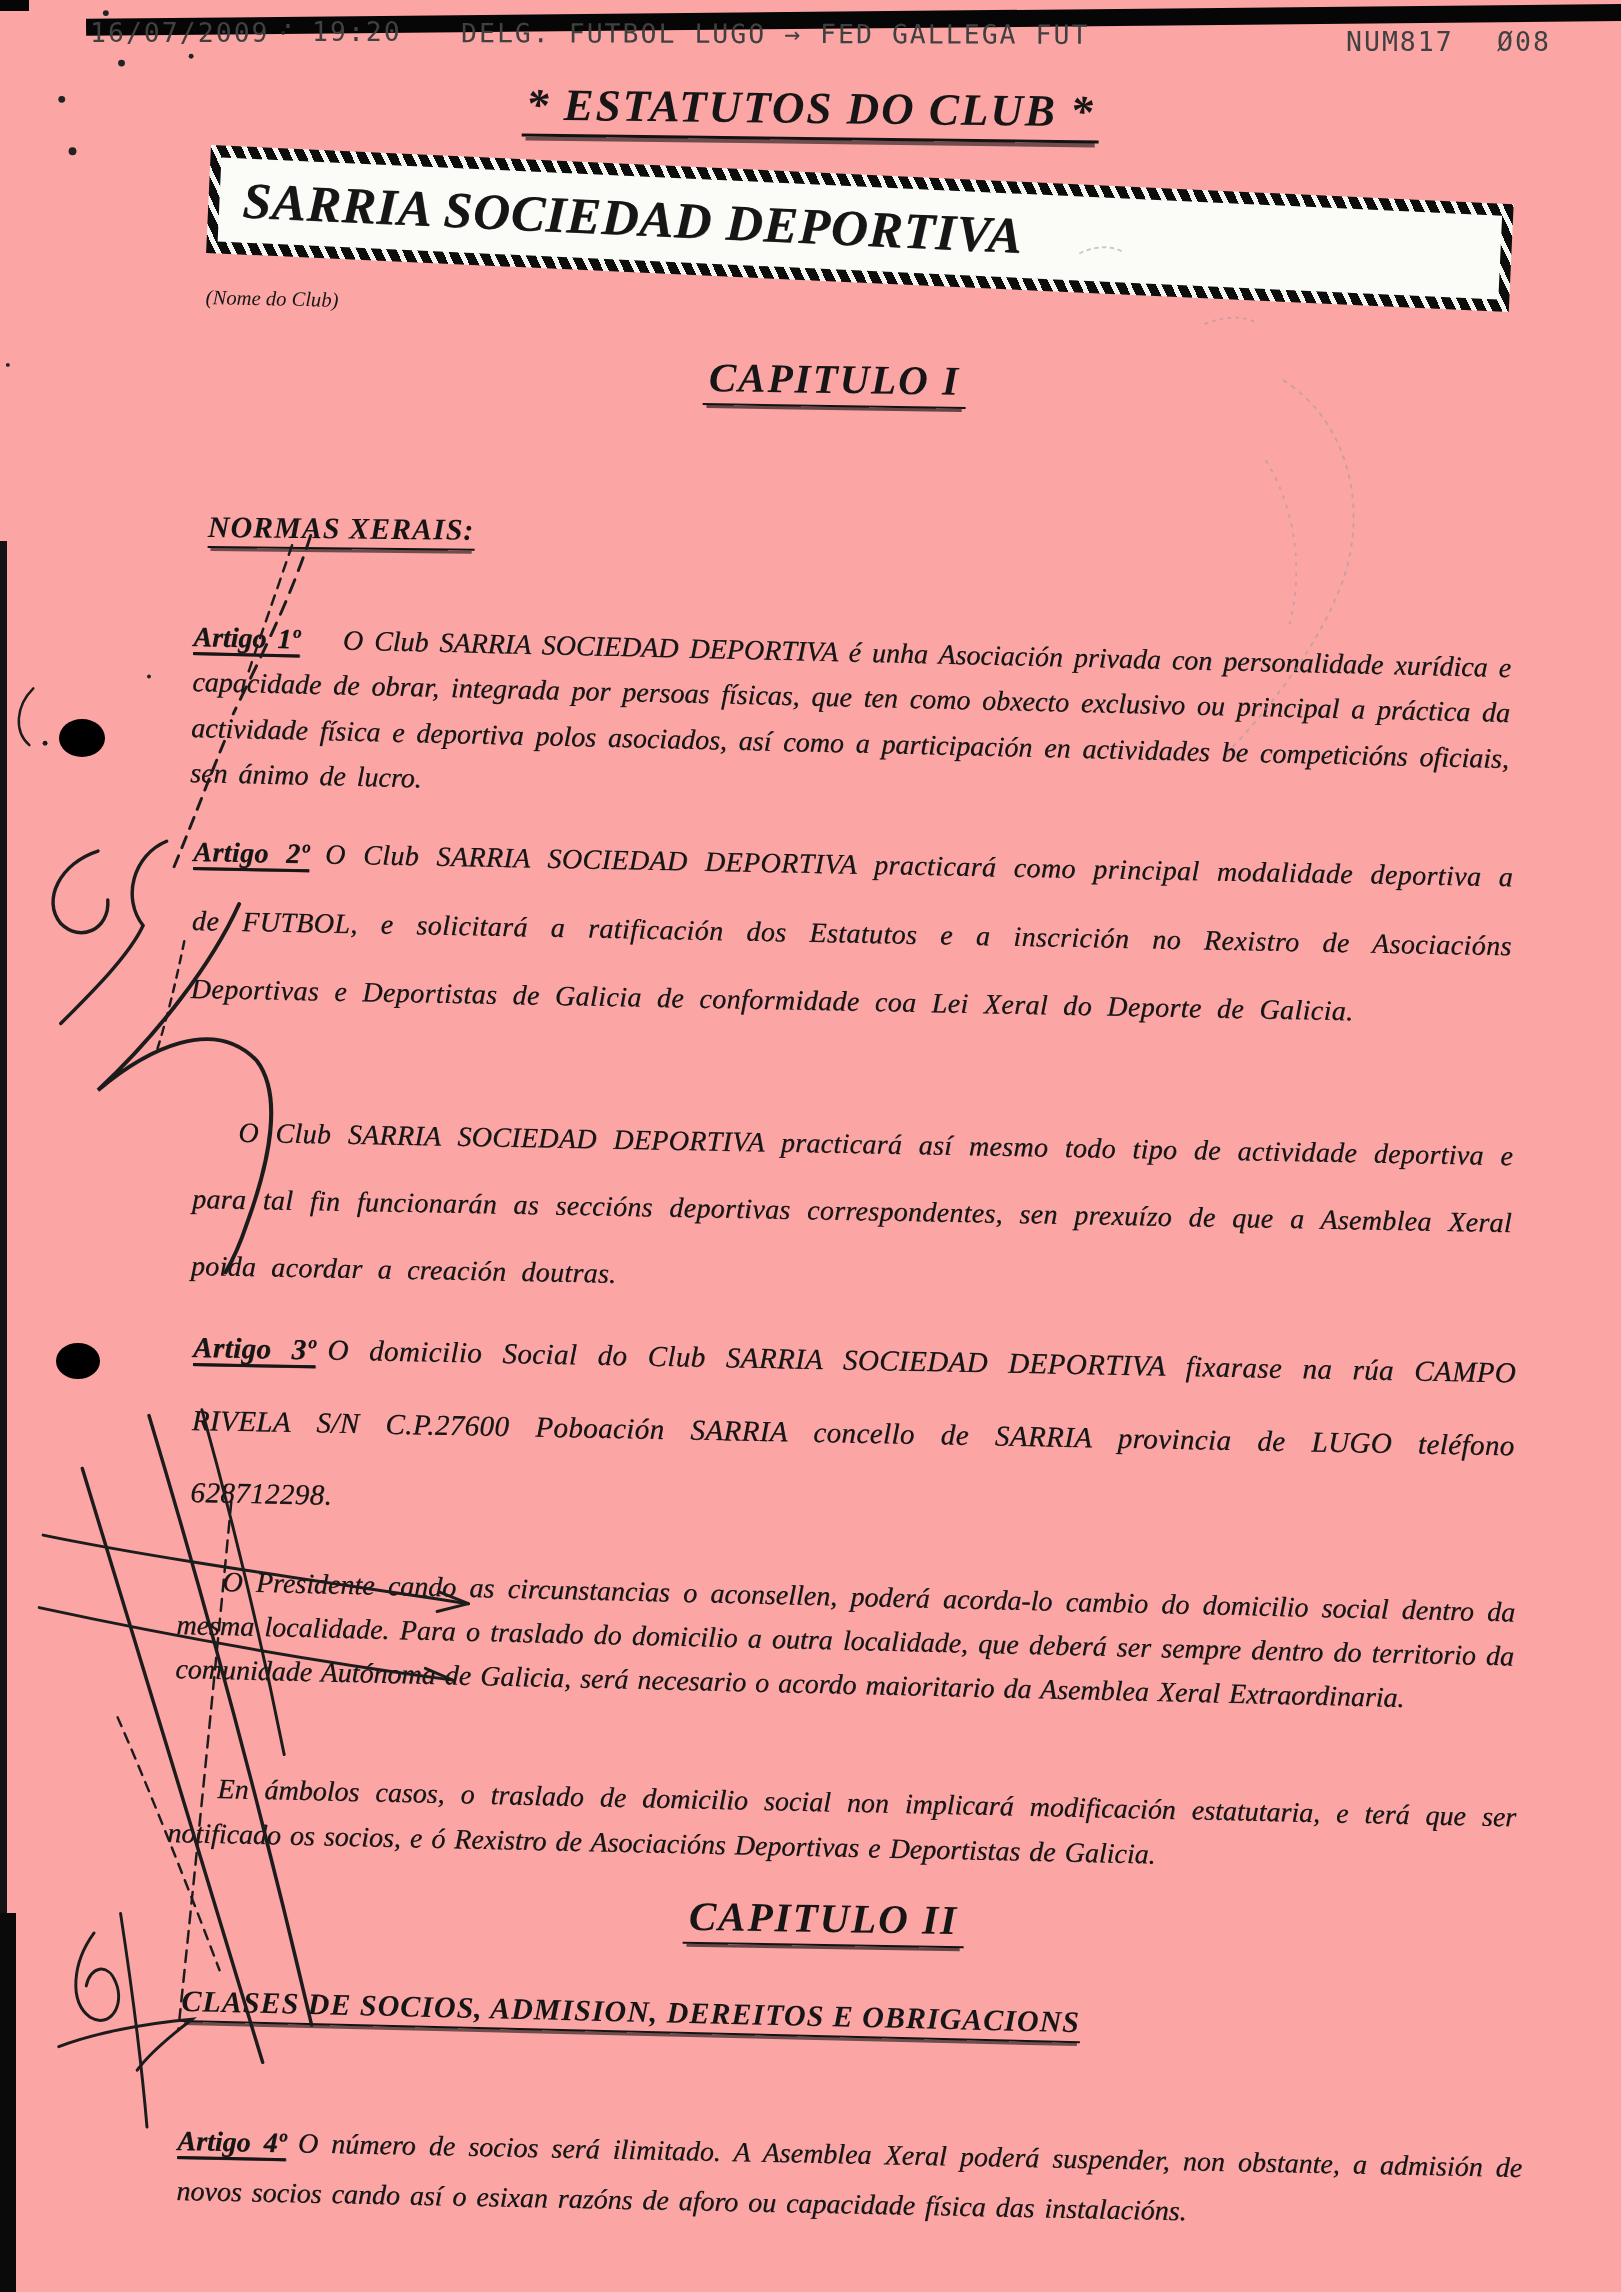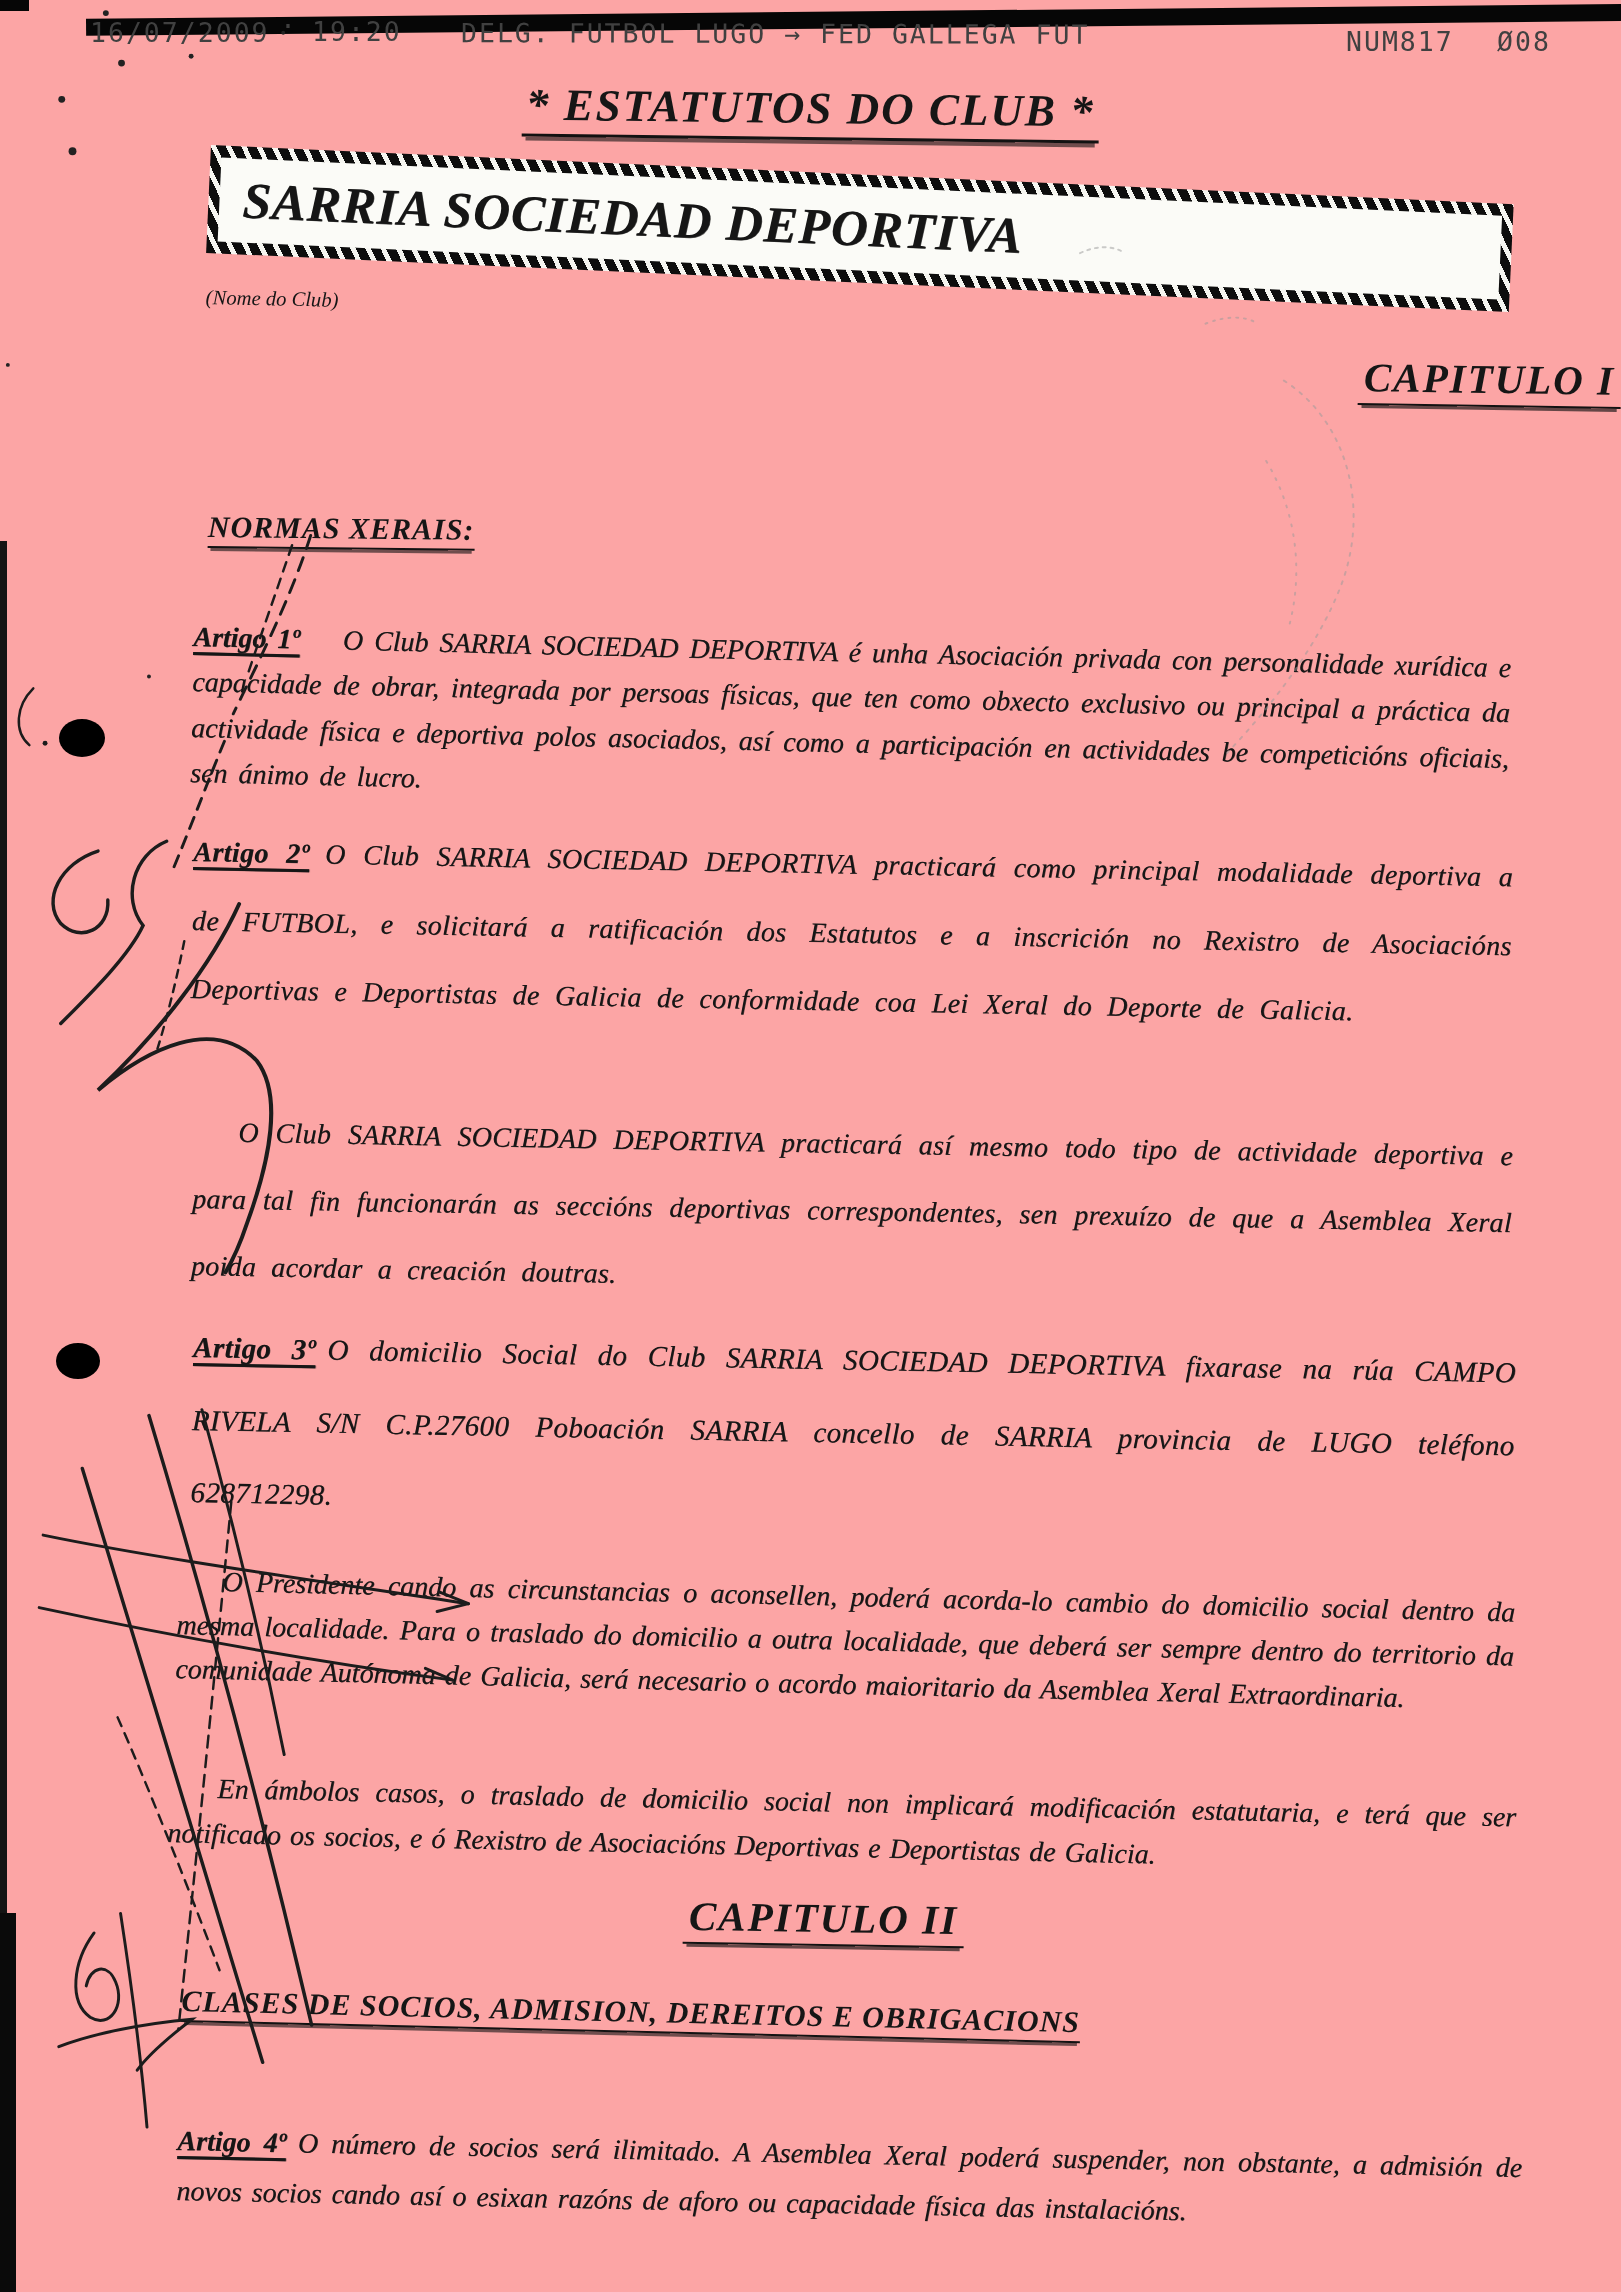--- a/index.html
+++ b/index.html
@@ -31,21 +31,21 @@
   .fax.num{left:1346px;top:25.5px;}
   .fax.pagec{left:1497px;top:25.5px;}
 
   
   .doc-title{position:absolute;left:0;top:82px;width:100%;text-align:center;}
   .doc-title span{display:inline-block;font-size:45px;font-weight:700;font-style:italic;letter-spacing:2px;
     border-bottom:3.9px solid #121212;box-shadow:0 7.8px 0 -3.9px rgba(18,18,18,.6);padding:0 3.9px 2.9px 3.9px;transform:rotate(0.7deg);}
   .chapter{position:absolute;left:0;width:100%;text-align:center;}
   .chapter span{display:inline-block;font-size:41px;font-weight:700;font-style:italic;letter-spacing:2px;
     border-bottom:2.9px solid #121212;box-shadow:0 6.9px 0 -3.9px rgba(18,18,18,.65);padding:0 5.9px 2px 5.9px;}
-  .chapter.c1{top:355px;text-align:right;}
+  .chapter.c1{top:355px;}
   .chapter.c1 span{transform:rotate(0.85deg);margin-left:47px;}
   .chapter.c2{top:1894px;}
   .chapter.c2 span{transform:rotate(0.9deg);margin-left:25.5px;}
   .section-h{position:absolute;font-size:30px;font-weight:700;font-style:italic;letter-spacing:1px;white-space:nowrap;
     border-bottom:2.9px solid #121212;box-shadow:0 5.9px 0 -2.9px rgba(18,18,18,.6);padding-bottom:2px;}
   .section-h.s1{left:208px;top:510px;transform:rotate(0.6deg);transform-origin:left top;}
   .section-h.s2{left:182px;top:1984px;transform:rotate(1.35deg);transform-origin:left top;}
 
   
   .para{position:absolute;font-style:italic;text-align:justify;transform-origin:left top;

